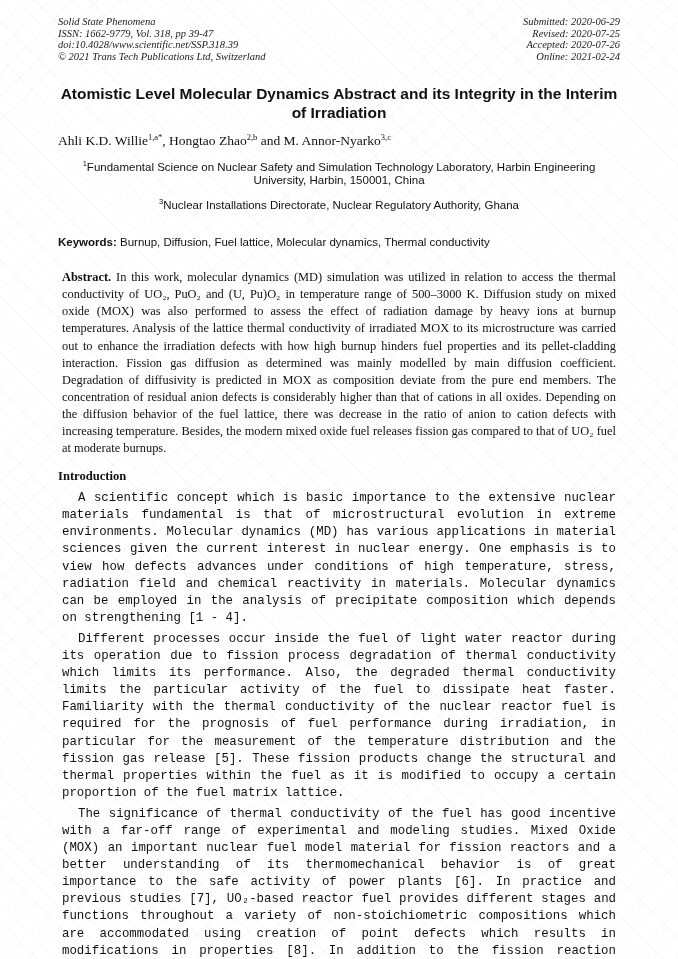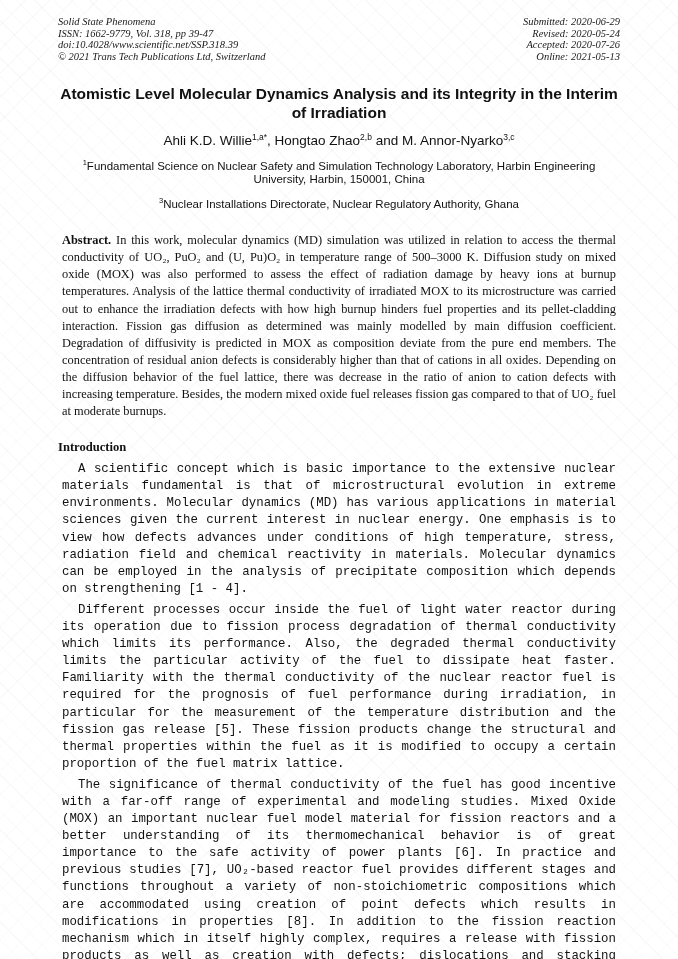--- a/index.html
+++ b/index.html
@@ -39,23 +39,23 @@
   
   .paper-title {
     font-family: "Liberation Sans", sans-serif;
     font-weight: bold;
     font-size: 15.5px;
     line-height: 19px;
     text-align: center;
     margin: 22px 2px 0 2px;
   }
   .authors {
-    font-family: Liberation Sans, sans-serif;
+    font-family: Liberation Serif, serif;
     font-size: 13.5px;
-    text-align: center;
+    text-align: left;
     margin-top: 9px;
   }
   .authors sup { font-size: 8.5px; }
   .sep { white-space: pre; }
 
   .affiliation {
     font-family: "Liberation Sans", sans-serif;
     font-size: 11.5px;
     line-height: 14px;
     text-align: center;
@@ -82,56 +82,57 @@
     line-height: 17.1px;
     text-align: justify;
     margin: 4px;
   }
   .abstract { margin-top: 21px; }
   .abstract b { font-weight: bold; }
 
   .section-heading {
     font-size: 12.6px;
     font-weight: bold;
-    margin: 20px 0 6px 0;
+    margin: 12px 0 6px 0;
   }
   .indent { text-indent: 16px; font-family: Liberation Mono, monospace; }
 </style>
 </head>
 <body>
 
 <div class="page">
   <div class="watermark"></div>
   <div class="content">
 
     <div class="jheader">
       <div class="left">
         <div>Solid State Phenomena</div>
         <div>ISSN: 1662-9779, Vol. 318, pp 39-47</div>
         <div>doi:10.4028/www.scientific.net/SSP.318.39</div>
         <div>© 2021 Trans Tech Publications Ltd, Switzerland</div>
       </div>
       <div class="right">
         <div>Submitted: 2020-06-29</div>
-        <div>Revised: 2020-05-24</div>
+        <div>Revised: 2020-07-25</div>
         <div>Accepted: 2020-07-26</div>
-        <div>Online: 2021-05-13</div>
+        <div>Online: 2021-02-24</div>
       </div>
     </div>
 
-    <h1 class="paper-title">Atomistic Level Molecular Dynamics Analysis and its Integrity in the Interim of Irradiation</h1>
+    <h1 class="paper-title">Atomistic Level Molecular Dynamics Abstract and its Integrity in the Interim of Irradiation</h1>
 
     <div class="authors">
       <span><span>Ahli K.D. Willie</span><sup>1,a*</sup></span><span class="sep">, </span><span><span>Hongtao Zhao</span><sup>2,b</sup></span><span class="sep"> and </span><span><span>M. Annor-Nyarko</span><sup>3,c</sup></span>
     </div>
 
     <div class="affiliation"><sup>1</sup><span>Fundamental Science on Nuclear Safety and Simulation Technology Laboratory, Harbin Engineering University, Harbin, 150001, China</span></div>
     <div class="affiliation"><sup>3</sup><span>Nuclear Installations Directorate, Nuclear Regulatory Authority, Ghana</span></div>
 
 
+    <div class="keywords"><b>Keywords:</b><span> Burnup, Diffusion, Fuel lattice, Molecular dynamics, Thermal conductivity</span></div>
 
     <p class="body-text abstract"><b>Abstract.</b><span> In this work, molecular dynamics (MD) simulation was utilized in relation to access the thermal conductivity of UO₂, PuO₂ and (U, Pu)O₂ in temperature range of 500–3000 K. Diffusion study on mixed oxide (MOX) was also performed to assess the effect of radiation damage by heavy ions at burnup temperatures. Analysis of the lattice thermal conductivity of irradiated MOX to its microstructure was carried out to enhance the irradiation defects with how high burnup hinders fuel properties and its pellet-cladding interaction. Fission gas diffusion as determined was mainly modelled by main diffusion coefficient. Degradation of diffusivity is predicted in MOX as composition deviate from the pure end members. The concentration of residual anion defects is considerably higher than that of cations in all oxides. Depending on the diffusion behavior of the fuel lattice, there was decrease in the ratio of anion to cation defects with increasing temperature. Besides, the modern mixed oxide fuel releases fission gas compared to that of UO₂ fuel at moderate burnups.</span></p>
 
     <h3 class="section-heading">Introduction</h3>
 
     <p class="body-text indent">A scientific concept which is basic importance to the extensive nuclear materials fundamental is that of microstructural evolution in extreme environments. Molecular dynamics (MD) has various applications in material sciences given the current interest in nuclear energy. One emphasis is to view how defects advances under conditions of high temperature, stress, radiation field and chemical reactivity in materials. Molecular dynamics can be employed in the analysis of precipitate composition which depends on strengthening [1 - 4].</p>
     <p class="body-text indent">Different processes occur inside the fuel of light water reactor during its operation due to fission process degradation of thermal conductivity which limits its performance. Also, the degraded thermal conductivity limits the particular activity of the fuel to dissipate heat faster. Familiarity with the thermal conductivity of the nuclear reactor fuel is required for the prognosis of fuel performance during irradiation, in particular for the measurement of the temperature distribution and the fission gas release [5]. These fission products change the structural and thermal properties within the fuel as it is modified to occupy a certain proportion of the fuel matrix lattice.</p>
     <p class="body-text indent">The significance of thermal conductivity of the fuel has good incentive with a far-off range of experimental and modeling studies. Mixed Oxide (MOX) an important nuclear fuel model material for fission reactors and a better understanding of its thermomechanical behavior is of great importance to the safe activity of power plants [6]. In practice and previous studies [7], UO₂-based reactor fuel provides different stages and functions throughout a variety of non-stoichiometric compositions which are accommodated using creation of point defects which results in modifications in properties [8]. In addition to the fission reaction mechanism which in itself highly complex, requires a release with fission products as well as creation with defects; dislocations and stacking faults, fission gas filled bubbles and voids, could further impact the mechanical and structural properties.</p>
 
   </div>

